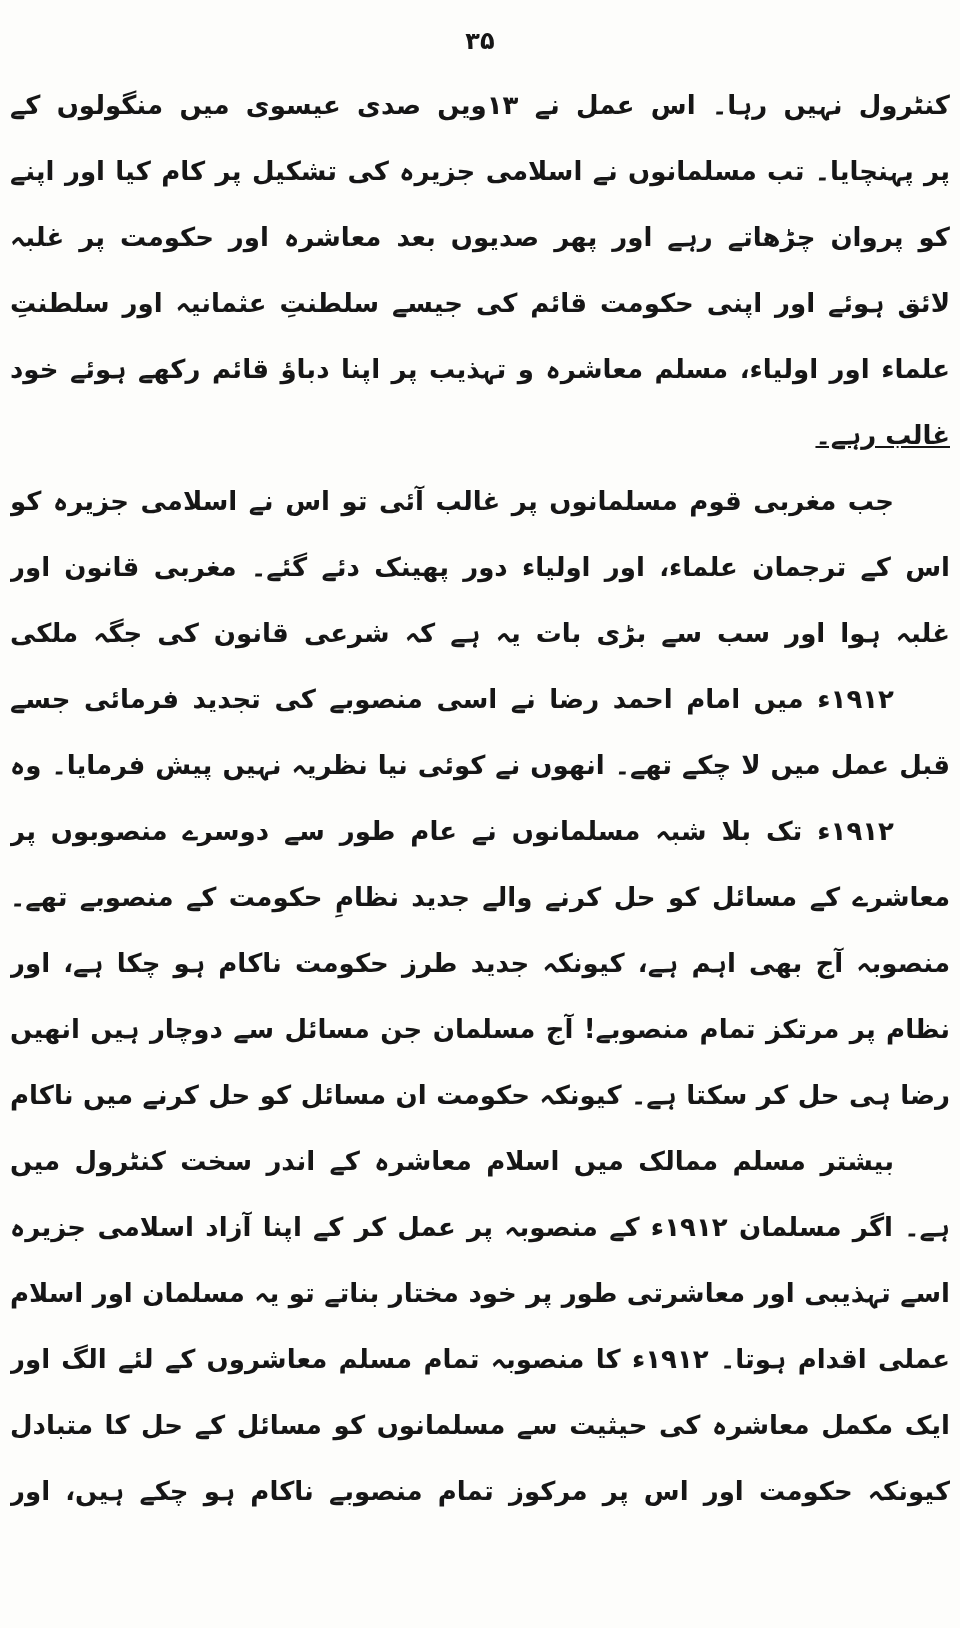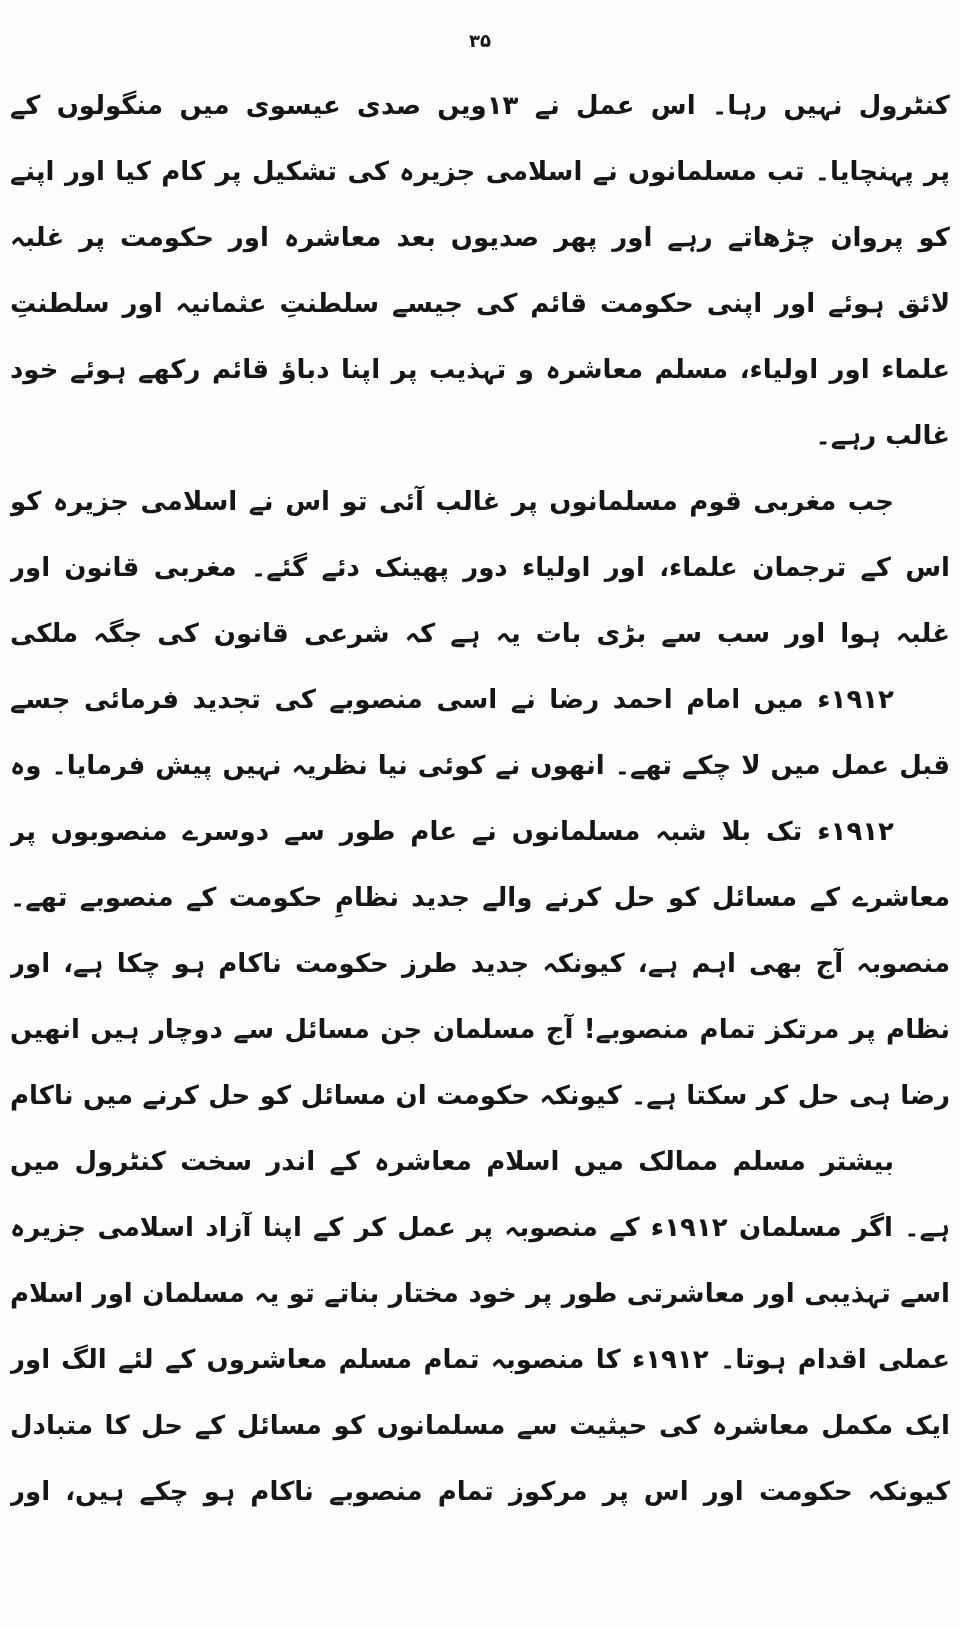--- a/index.html
+++ b/index.html
@@ -16,21 +16,21 @@
     color: #161616;
     direction: rtl;
     font-family: "DejaVu Sans", sans-serif;
     font-weight: bold;
     overflow: hidden;
     box-sizing: border-box;
   }
   .page-number {
     text-align: center;
     padding-top: 24px;
-    font-size: 18px;
+    font-size: 24px;
     line-height: 34px;
     letter-spacing: 2px;
   }
   .text-block {
     padding: 14px 10px 0 10px;
   }
   .para {
     margin: 0;
   }
   .line {
@@ -42,20 +42,21 @@
     text-align: justify;
     
     text-align-last: justify;
     white-space: normal;
   }
   .line.indent-first {
     padding-right: 56px;
   }
   .line.short-last {
     text-align-last: right;
+    text-decoration: underline;
   }
 </style>
 </head>
 <body>
 
 <div class="page">
 
   <div class="page-number">۳۵</div>
 
   <div class="text-block">

